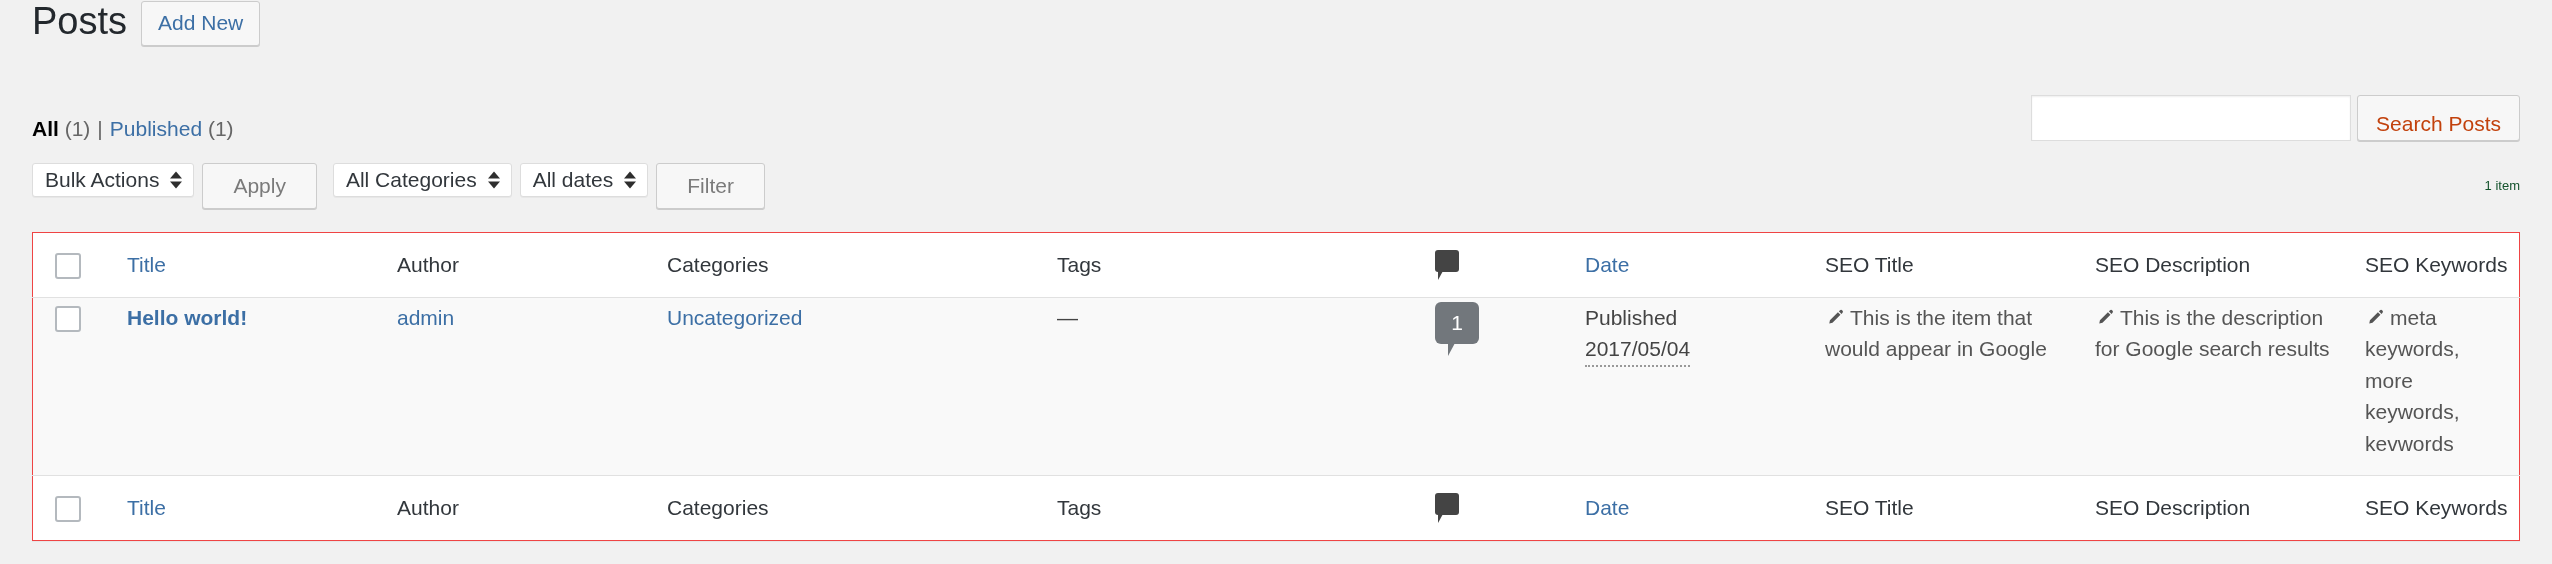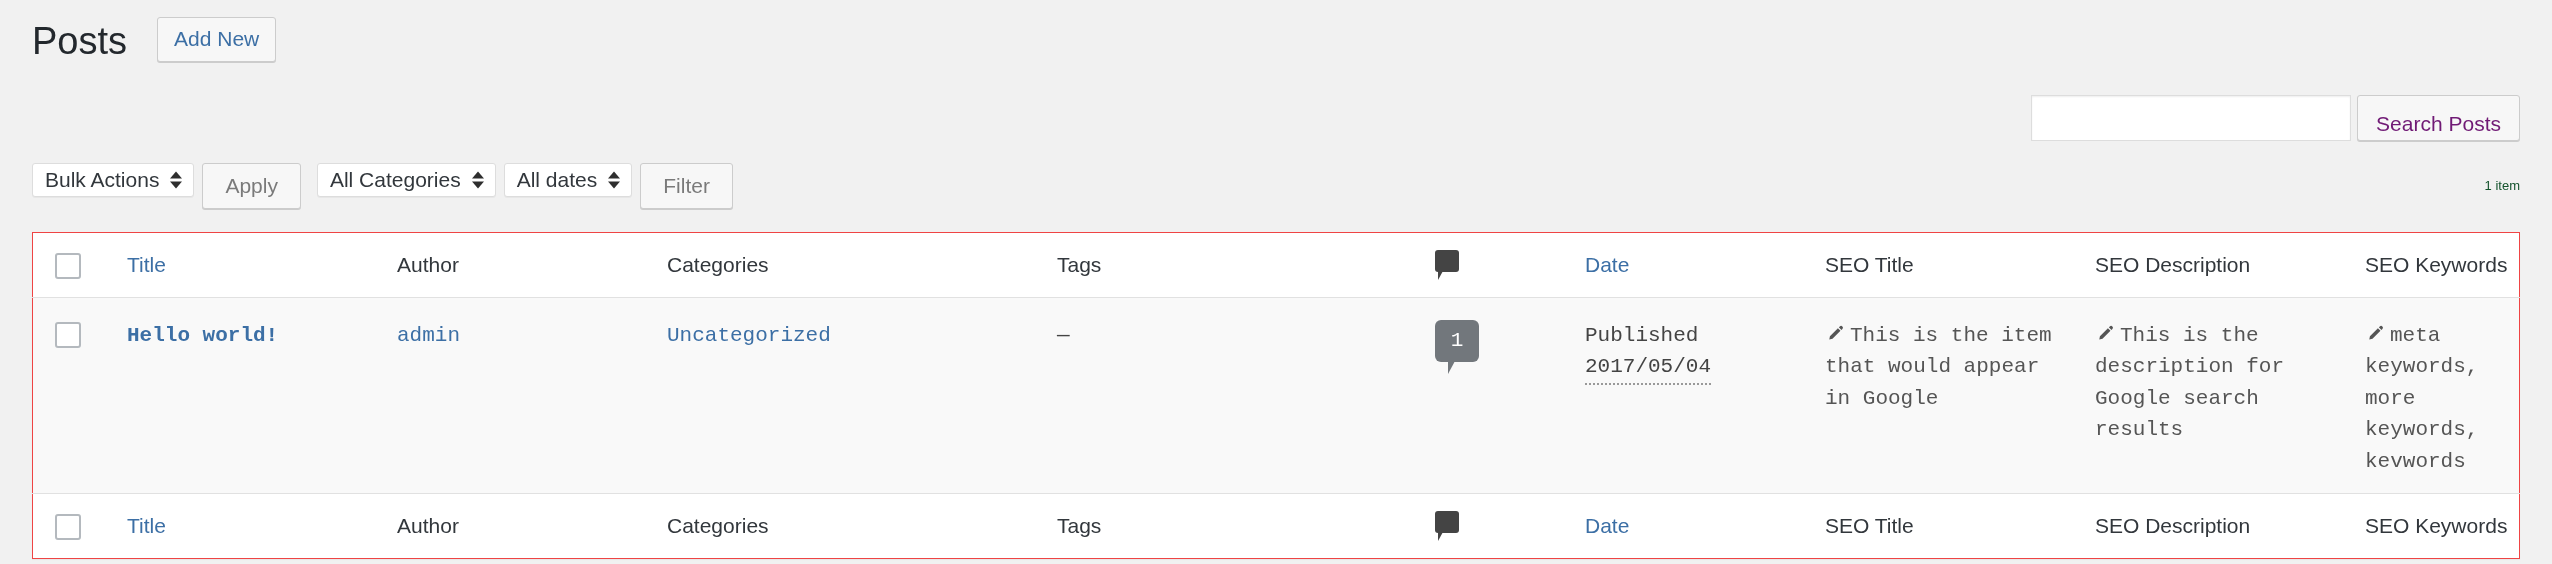--- a/index.html
+++ b/index.html
@@ -20,24 +20,22 @@
     position: relative;
     width: 2552px;
     height: 564px;
     box-sizing: border-box;
     padding: 0 32px 0 32px;
   }
 
   
   .page-head {
     display: flex;
-    align-items: flex-start;
-    padding-top: 17px;
+    align-items: flex-end;
     height: 46px;
-    gap: 16px;
   }
   .page-title {
     font-size: 38px;
     font-weight: 400;
     line-height: 1.3;
     color: #23282d;
     margin: 0;
     padding: 0 14px 0 0;
     letter-spacing: 0;
   }
@@ -118,21 +116,21 @@
   .search-submit {
     margin-left: 6px;
     height: 46px;
     box-sizing: border-box;
     font-size: 21px;
     font-family: "Liberation Sans", sans-serif;
     padding: 16px 18px;
     background: #f7f7f7;
     border: 1px solid #ccc;
     border-radius: 3px;
-    color: #701a75;
+    color: #c2410c;
     box-shadow: 0 1px 0 #ccc;
     cursor: pointer;
     white-space: nowrap;
   }
 
   
   .tablenav {
     position: absolute;
     left: 32px;
     right: 32px;
@@ -182,21 +180,21 @@
     margin-bottom: 3px;
   }
   .wp-select .arrows .down {
     border-top: 7px solid #2e2e2e;
   }
   .wp-button {
     display: inline-flex;
     align-items: center;
     height: 46px;
     box-sizing: border-box;
-    padding: 0 22px;
+    padding: 0 30px;
     background: #f7f7f7;
     border: 1px solid #ccc;
     border-radius: 3px;
     box-shadow: 0 1px 0 #ccc;
     font-size: 21px;
     font-family: "Liberation Sans", sans-serif;
     color: #7a7a7a;
     cursor: pointer;
     margin-right: 16px;
     white-space: nowrap;
@@ -269,25 +267,24 @@
     border-radius: 3px;
     background: #fff;
     vertical-align: middle;
     cursor: pointer;
   }
 
   tbody tr.post-row {
     background: #f9f9f9;
   }
   tbody tr.post-row td {
-    padding-top: 22px;
+    padding-top: 4px;
     padding-bottom: 16px;
     border-bottom: 1px solid #e1e1e1;
     height: 122px;
-    font-family: Liberation Mono, monospace;
   }
   .row-title {
     color: #3c6fa5;
     font-weight: bold;
     font-size: 21px;
     text-decoration: none;
   }
   .cell-link {
     color: #3c6fa5;
     text-decoration: none;
@@ -366,20 +363,23 @@
 </head>
 <body>
 
 <div class="wrap">
 
   <div class="page-head">
     <h1 class="page-title">Posts</h1>
     <a class="page-title-action" href="#">Add New</a>
   </div>
 
+  <ul class="subsubsub">
+    <li><a class="current" href="#">All</a> <span class="count">(1)</span></li><li class="sep-item"><span class="sep">|</span></li><li><a href="#">Published</a> <span class="count">(1)</span></li>
+  </ul>
 
   <div class="search-box">
     <input class="search-input" type="search" placeholder="" style="">
     <button class="search-submit" type="button">Search Posts</button>
   </div>
 
   <div class="tablenav">
     <div class="alignleft">
       <div class="wp-select">
         <span>Bulk Actions</span>

